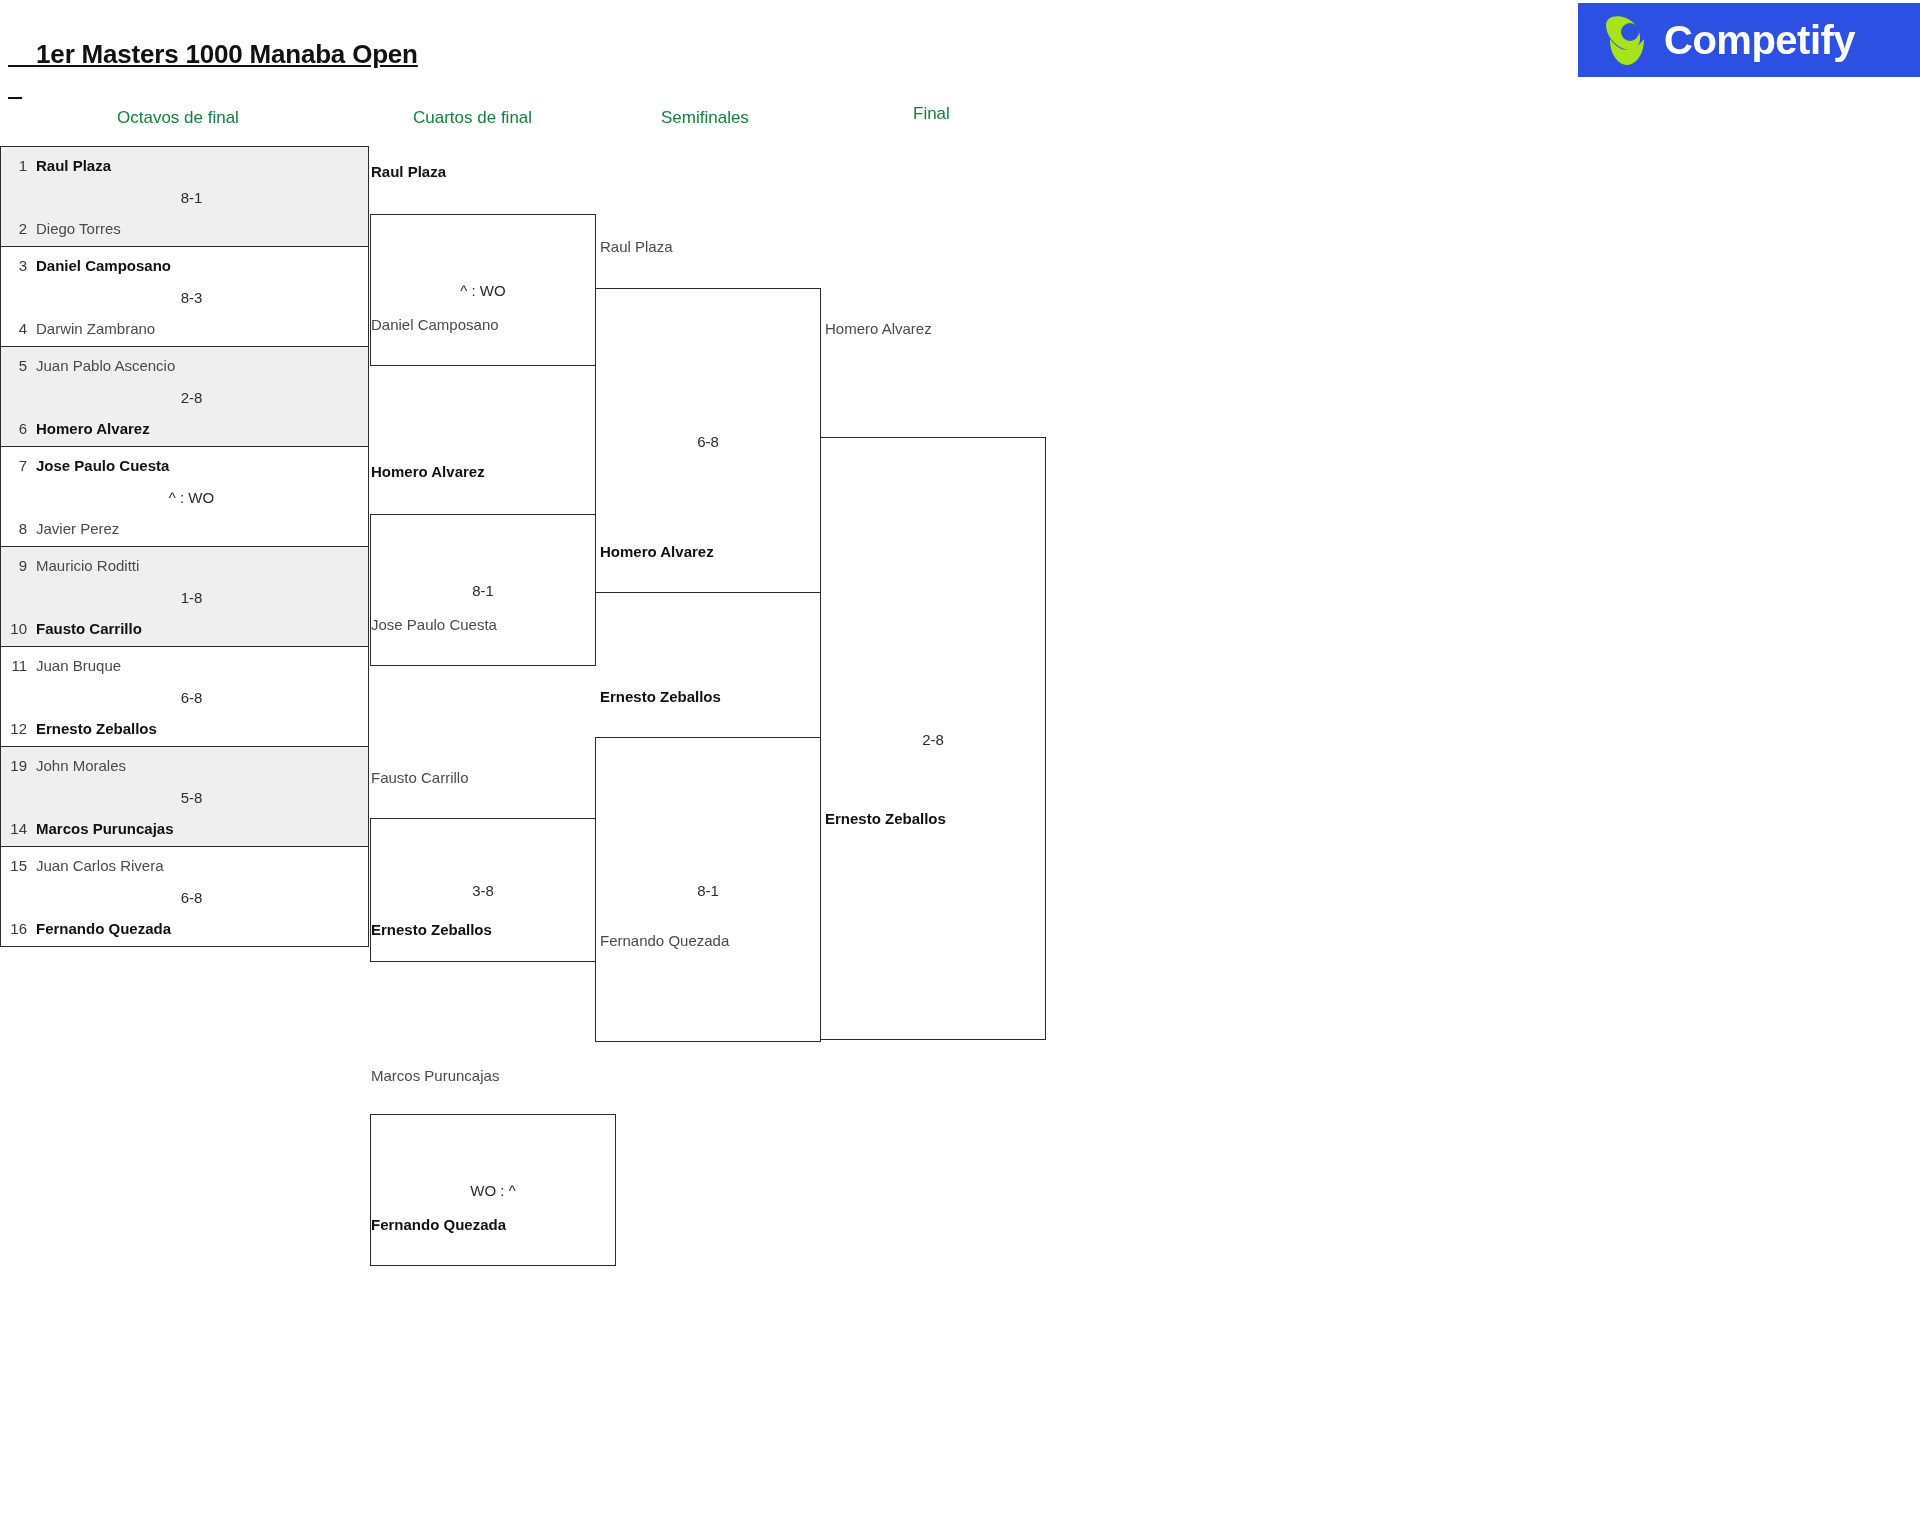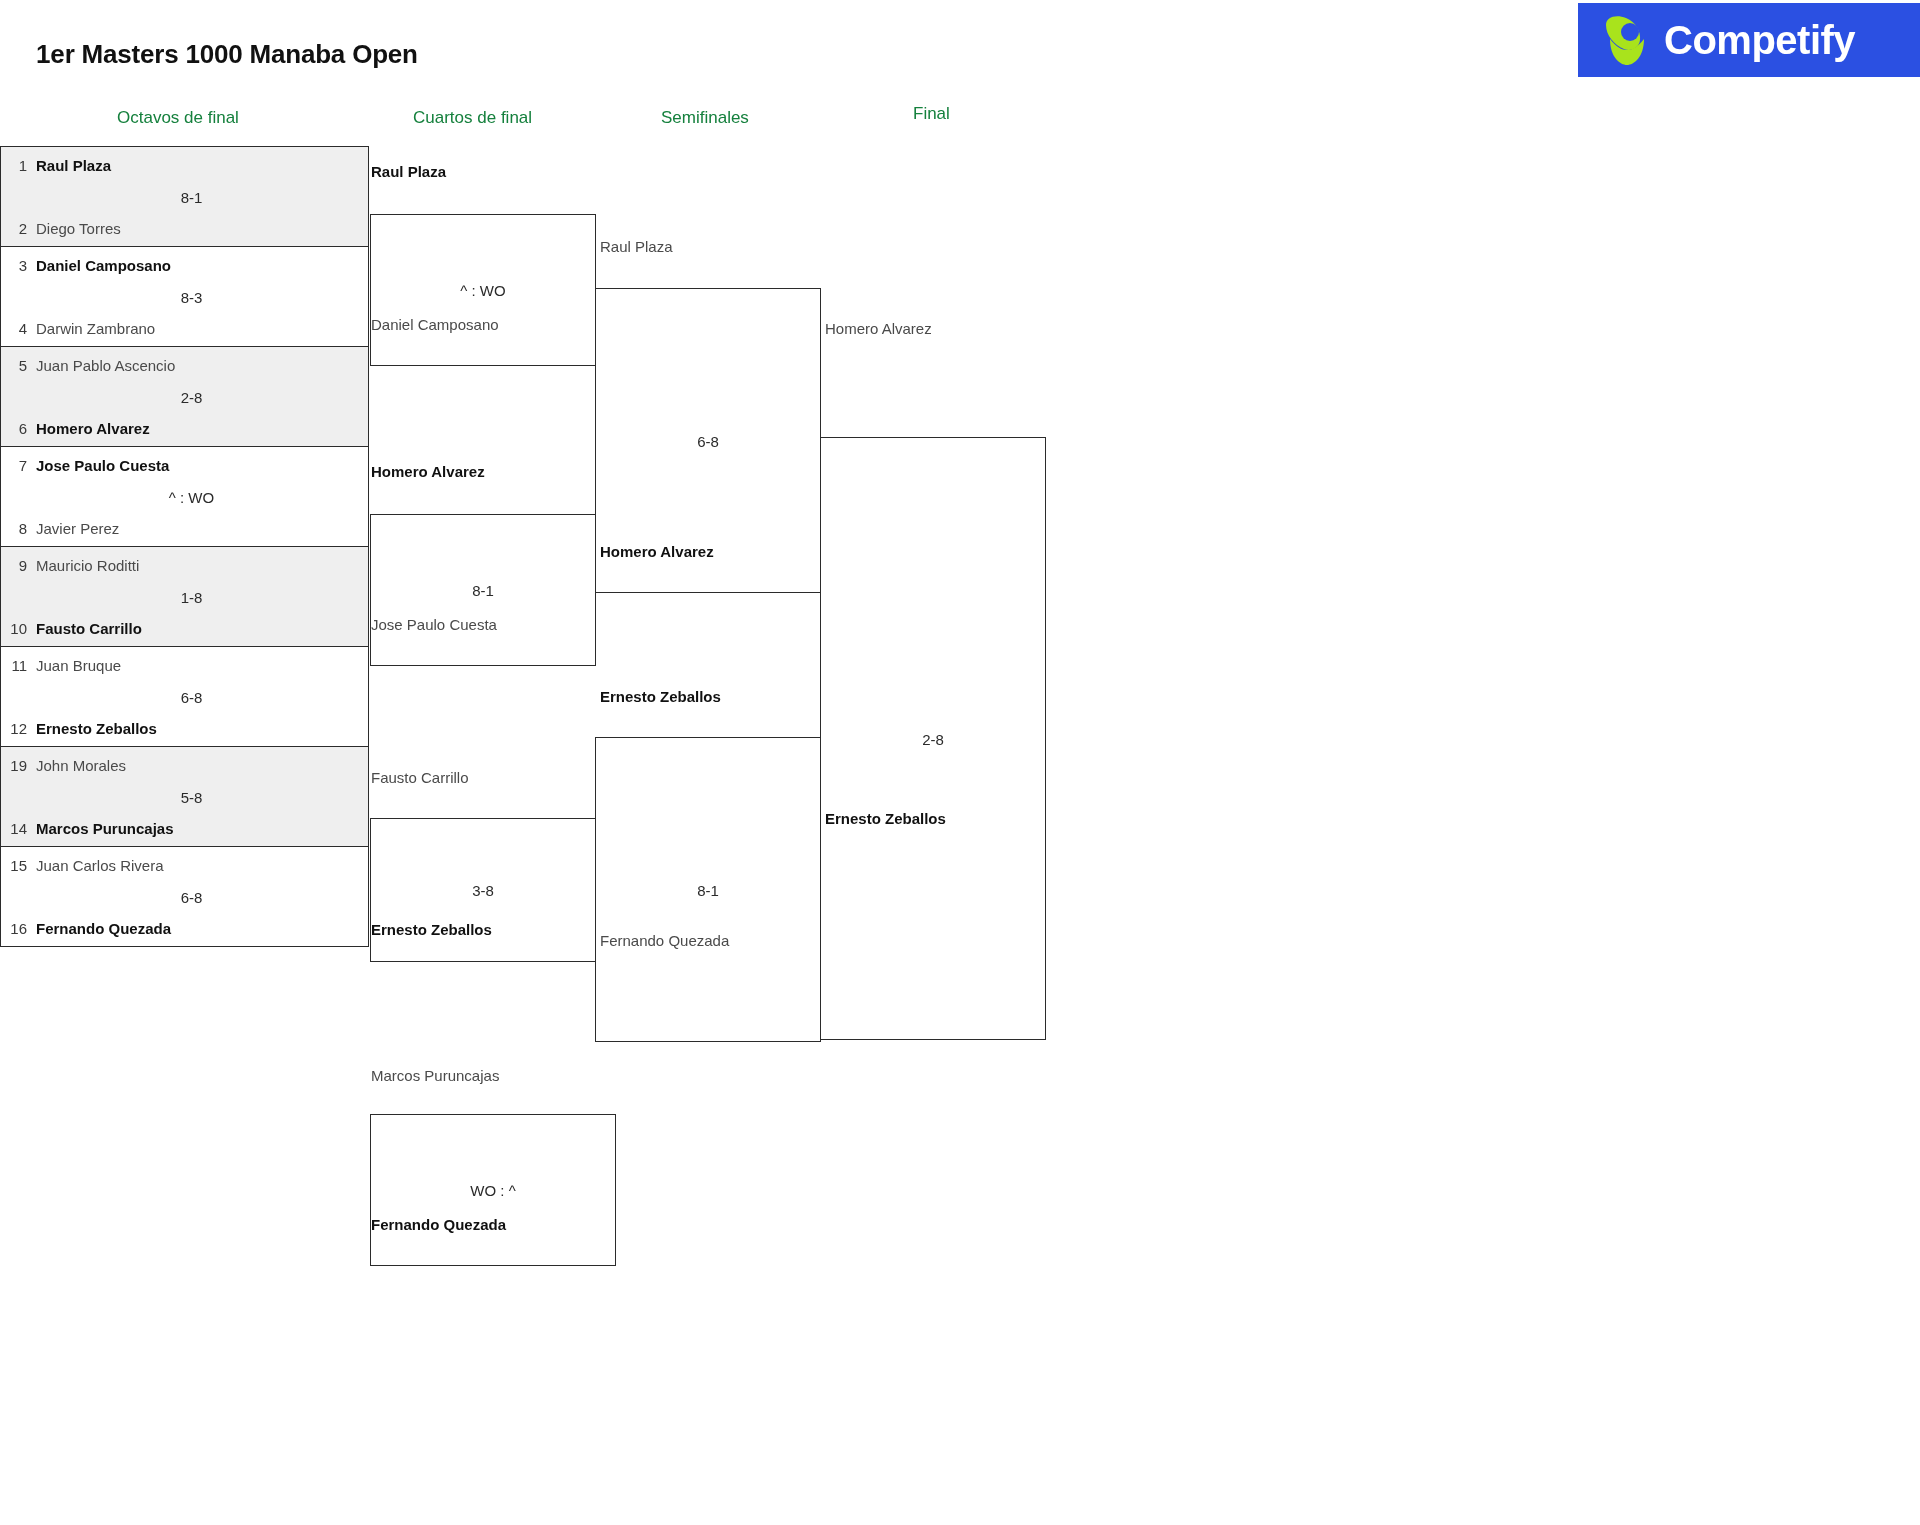--- a/index.html
+++ b/index.html
@@ -11,21 +11,21 @@
     color: #1b1b1b;
     overflow: hidden;
   }
 
   .page { position: relative; width: 1920px; height: 1525px; }
 
   
   .title-block {
     position: absolute; left: 8px; top: 6px;
     font-size: 26px; line-height: 1.24; font-weight: 600;
-    letter-spacing: -0.2px; color: #111111; white-space: pre;
+    letter-spacing: -0.2px; color: #111111; white-space: pre; text-decoration: underline;
   }
   .title-line2 { display: block; }
 
   .logo {
     position: absolute; left: 1578px; top: 3px;
     width: 380px; height: 74px;
     background: #2b50e2;
     display: flex; align-items: center; gap: 10px;
     padding-left: 22px;
   }

